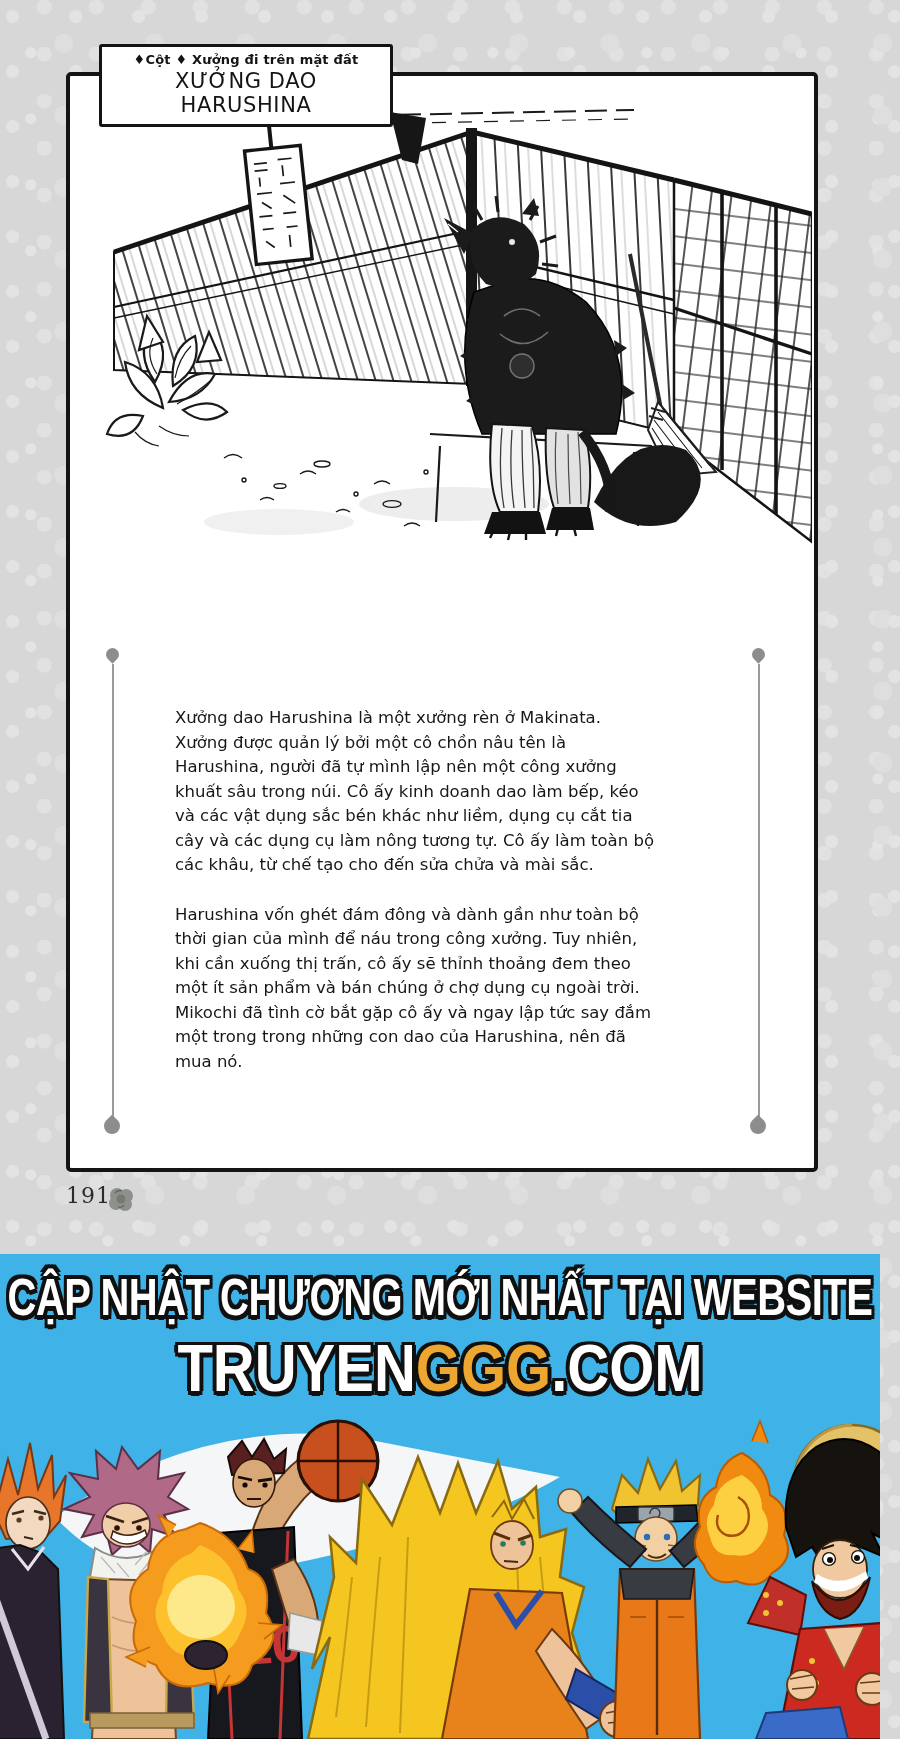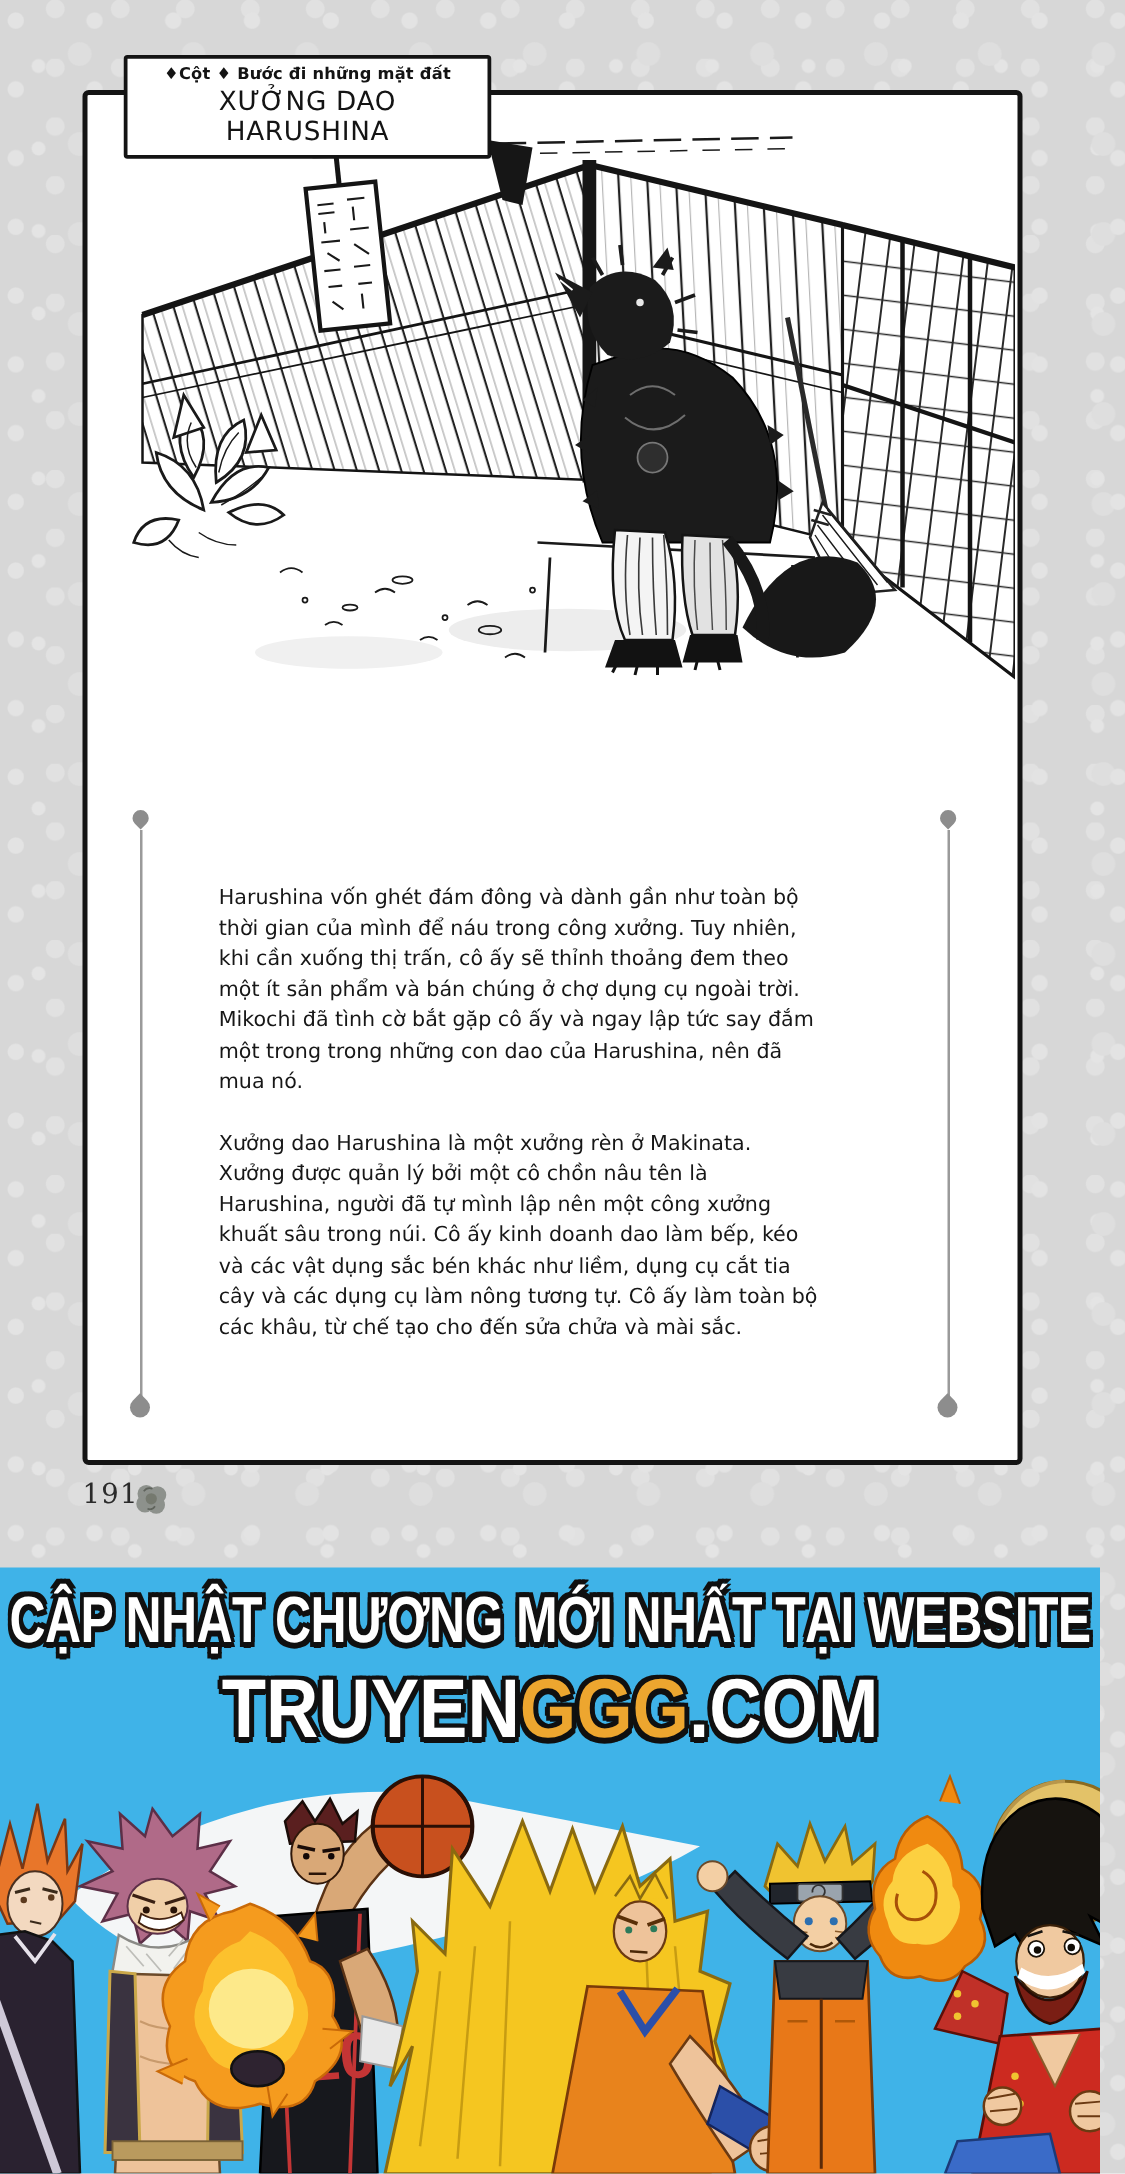--- a/index.html
+++ b/index.html
@@ -177,27 +177,27 @@
     </svg>
 
     <span class="drop down" style="left:36px;top:572px;"></span>
     <div class="vline" style="left:42px;top:588px;height:458px;"></div>
     <span class="drop up" style="left:34px;top:1042px;"></span>
     <span class="drop down" style="left:682px;top:572px;"></span>
     <div class="vline" style="left:688px;top:588px;height:458px;"></div>
     <span class="drop up" style="left:680px;top:1042px;"></span>
 
     <div class="main-text">
+      <p>Xưởng dao Harushina là một xưởng rèn ở Makinata. Xưởng được quản lý bởi một cô chồn nâu tên là Harushina, người đã tự mình lập nên một công xưởng khuất sâu trong núi. Cô ấy kinh doanh dao làm bếp, kéo và các vật dụng sắc bén khác như liềm, dụng cụ cắt tia cây và các dụng cụ làm nông tương tự. Cô ấy làm toàn bộ các khâu, từ chế tạo cho đến sửa chửa và mài sắc.</p>
       <p>Harushina vốn ghét đám đông và dành gần như toàn bộ thời gian của mình để náu trong công xưởng. Tuy nhiên, khi cần xuống thị trấn, cô ấy sẽ thỉnh thoảng đem theo một ít sản phẩm và bán chúng ở chợ dụng cụ ngoài trời. Mikochi đã tình cờ bắt gặp cô ấy và ngay lập tức say đắm một trong trong những con dao của Harushina, nên đã mua nó.</p>
-      <p>Xưởng dao Harushina là một xưởng rèn ở Makinata. Xưởng được quản lý bởi một cô chồn nâu tên là Harushina, người đã tự mình lập nên một công xưởng khuất sâu trong núi. Cô ấy kinh doanh dao làm bếp, kéo và các vật dụng sắc bén khác như liềm, dụng cụ cắt tia cây và các dụng cụ làm nông tương tự. Cô ấy làm toàn bộ các khâu, từ chế tạo cho đến sửa chửa và mài sắc.</p>
     </div>
   </div>
 
   <div class="header-box">
-    <div class="tagline">♦Cột ♦ Bước đi những mặt đất</div>
+    <div class="tagline">♦Cột ♦ Xưởng đi trên mặt đất</div>
     <div class="title">XƯỞNG DAO HARUSHINA</div>
   </div>
 
   <div class="pageno">191</div>
   <svg class="flower" width="30" height="30" viewBox="0 0 30 30">
     <g fill="#8d918c">
       <circle cx="11" cy="11" r="7"></circle>
         <circle cx="20" cy="12" r="7"></circle>
       <circle cx="10" cy="19" r="7"></circle>
         <circle cx="19" cy="20" r="7"></circle>

